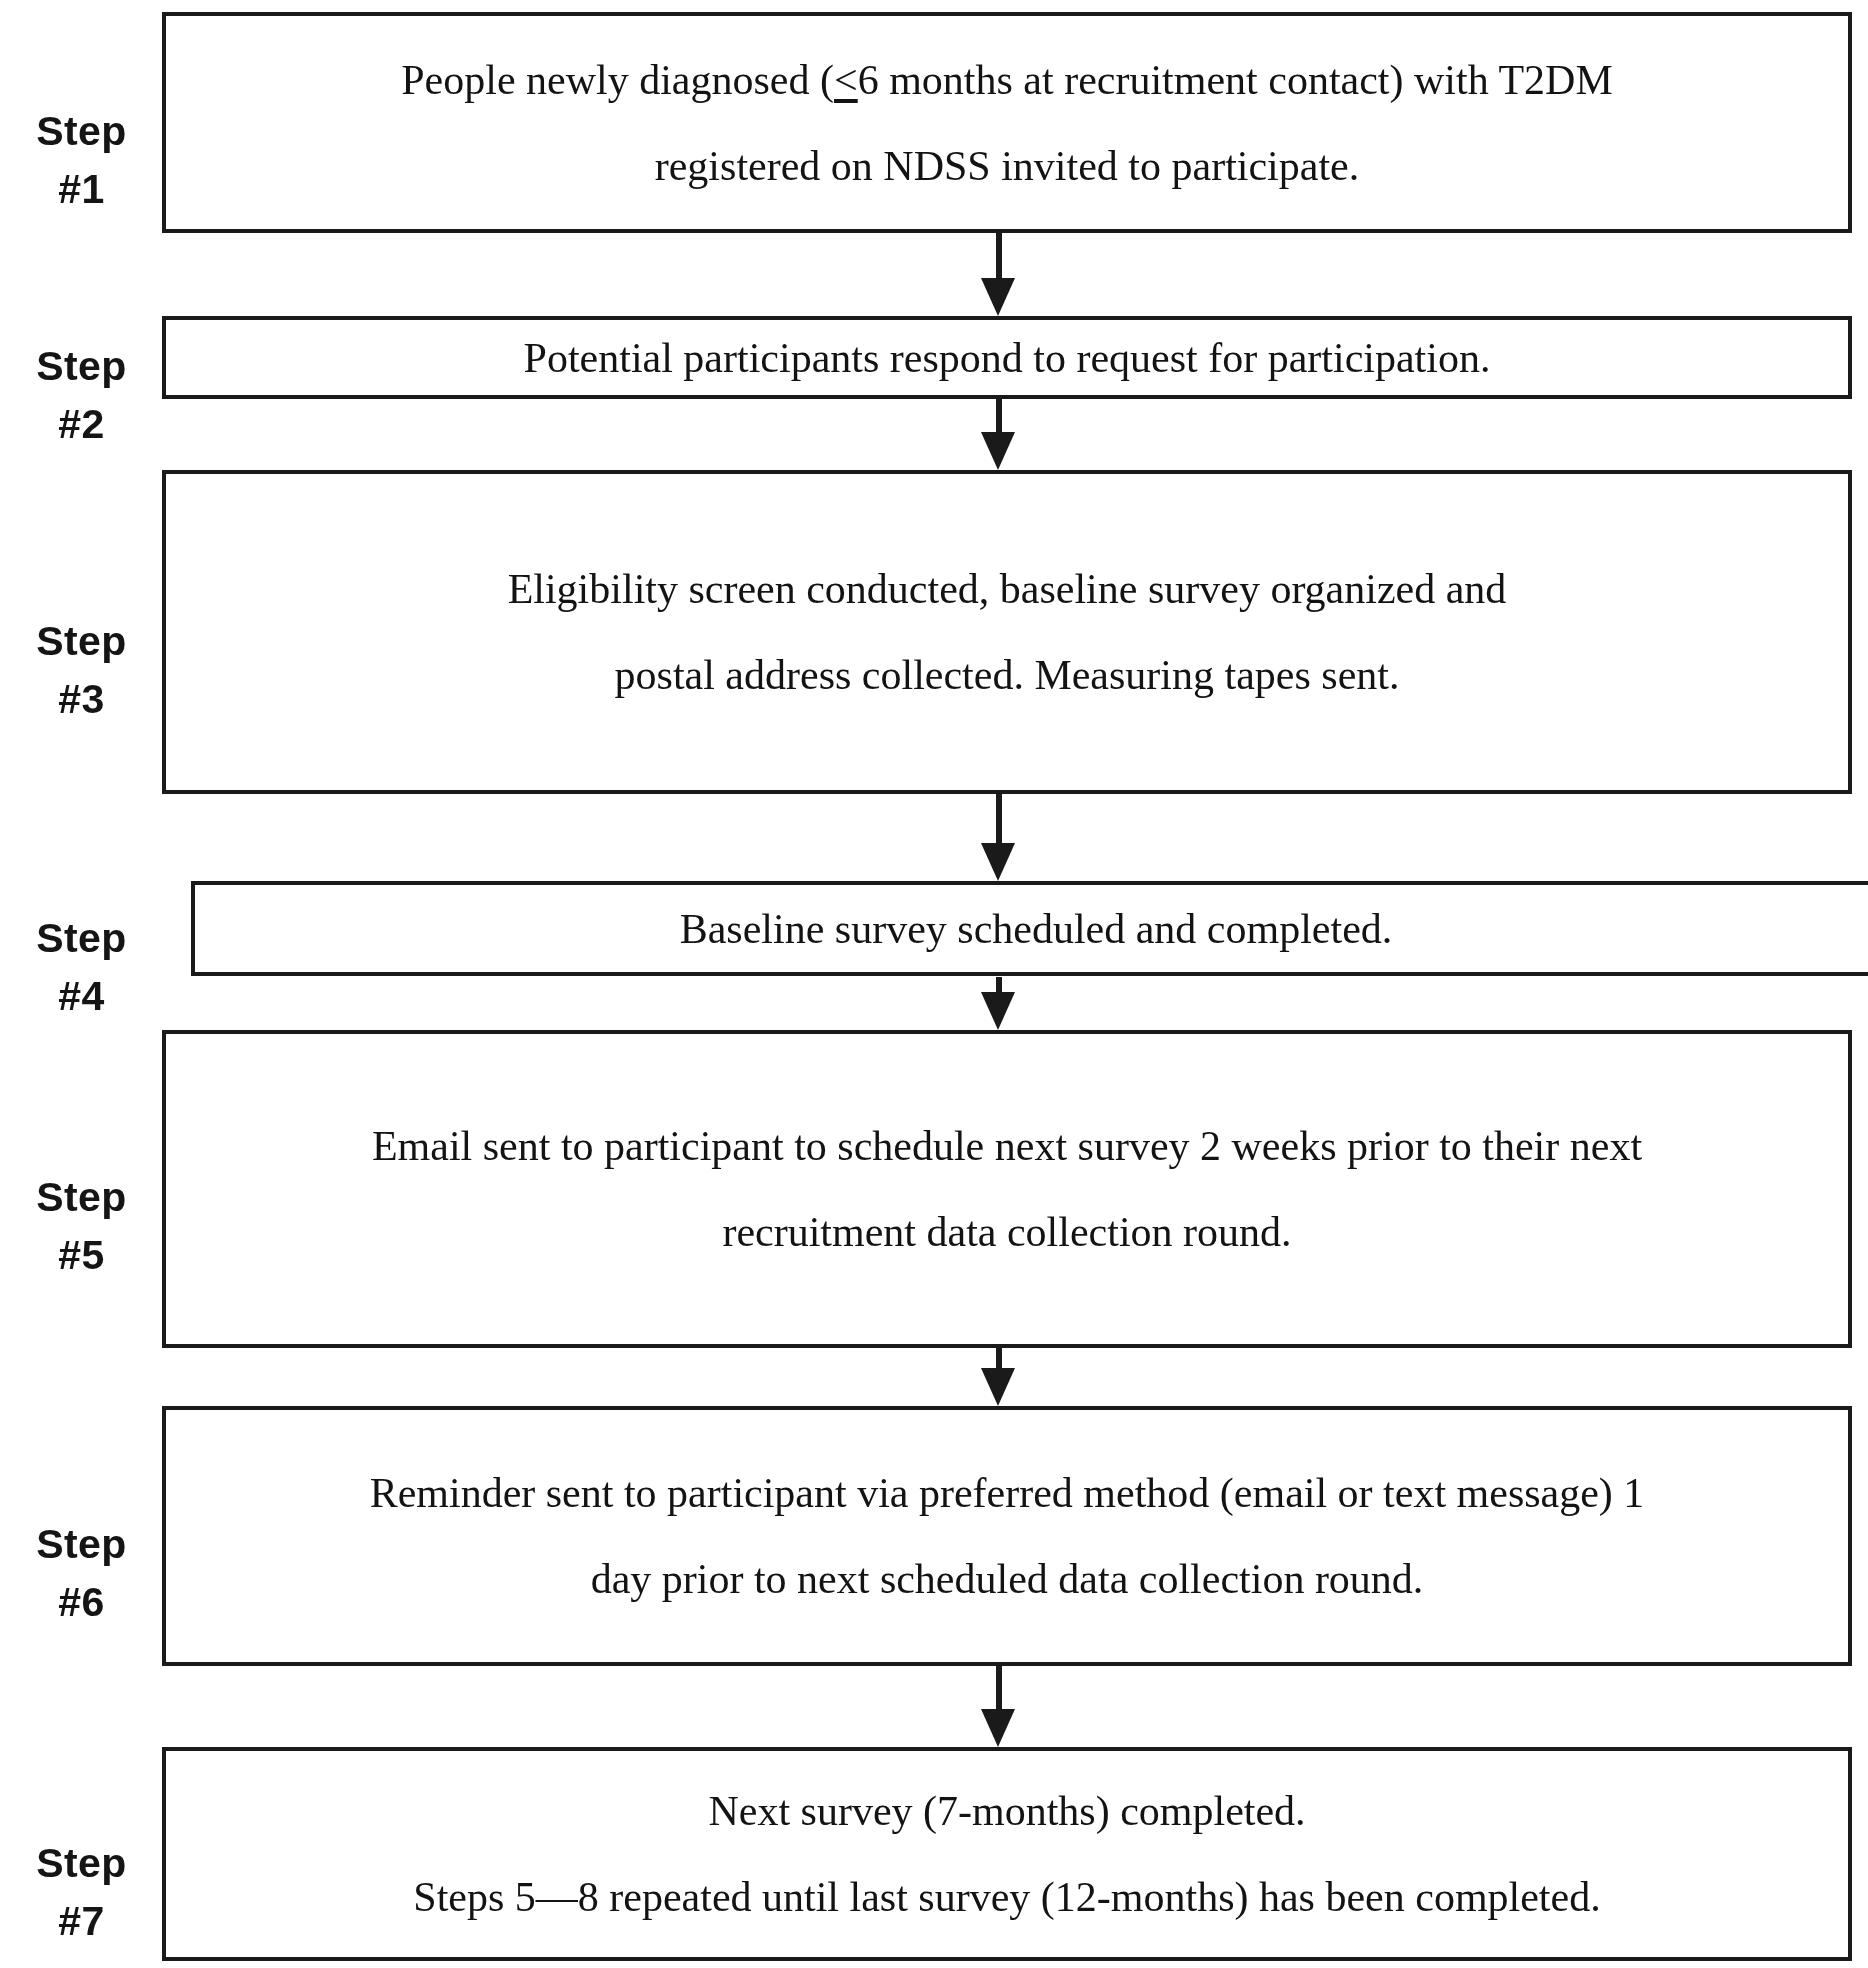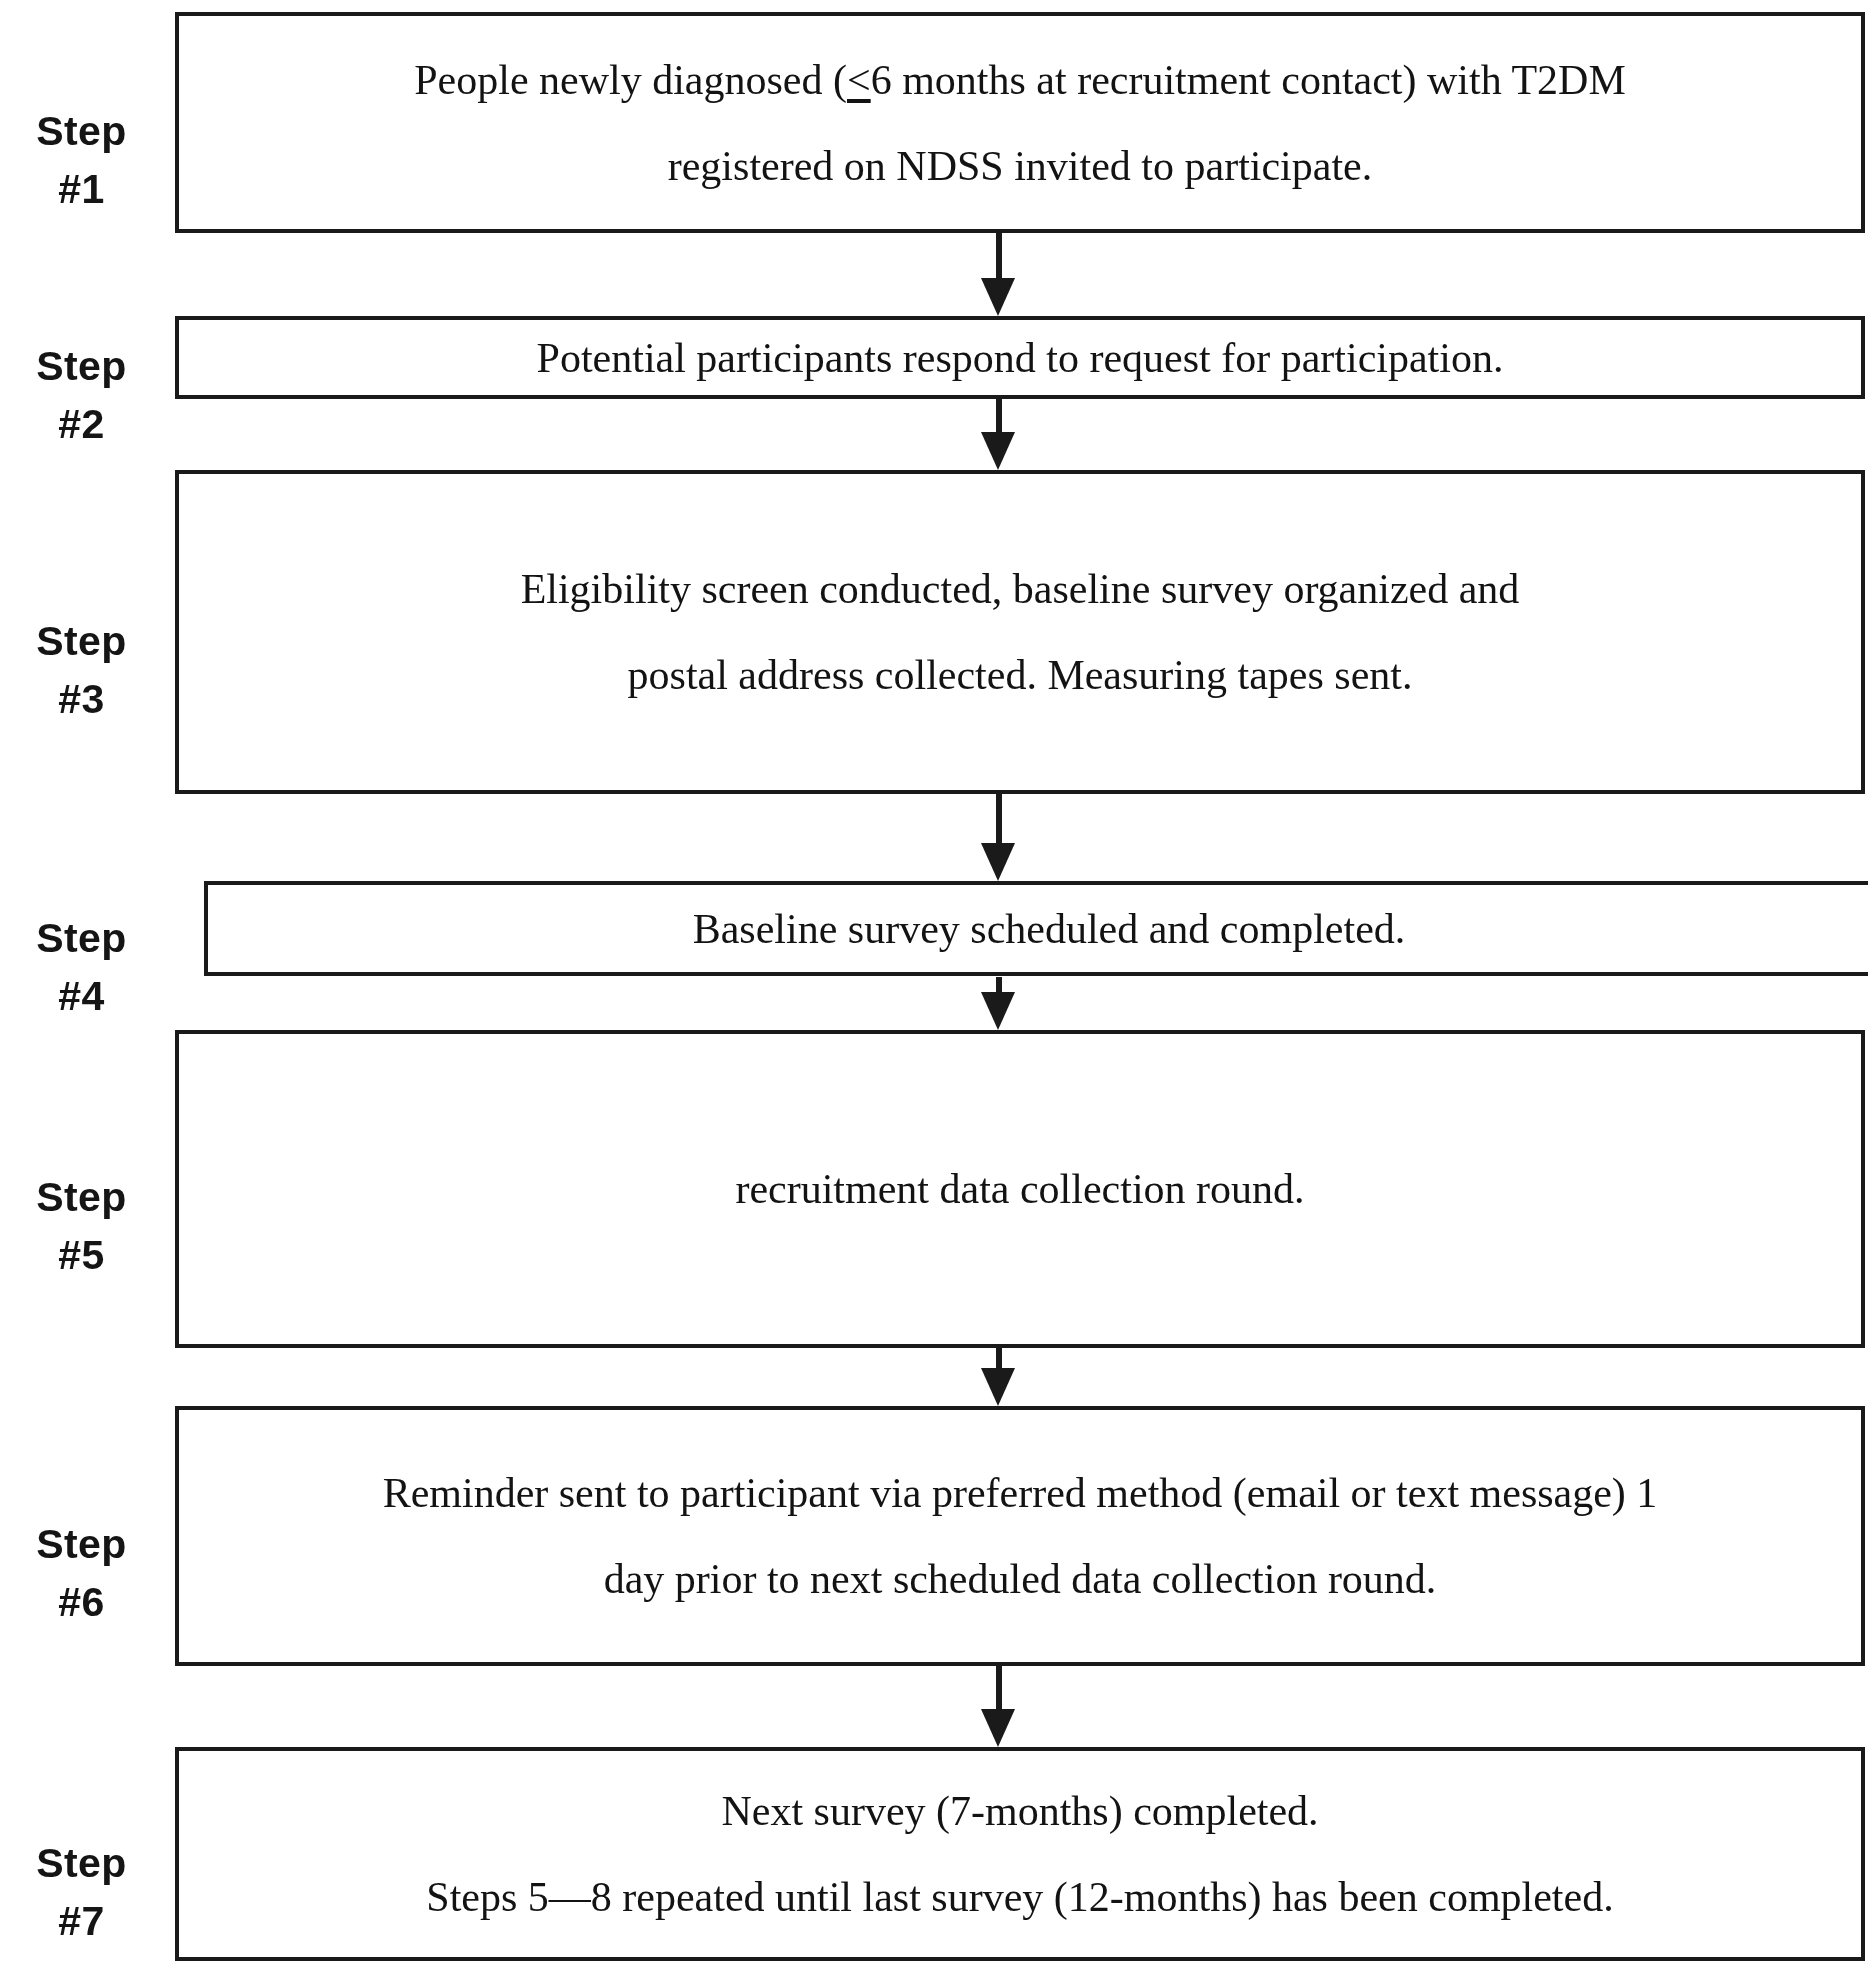--- a/index.html
+++ b/index.html
@@ -26,21 +26,21 @@
     line-height: 1.42;
     color: #151515;
     letter-spacing: 0.4px;
     margin-top: 40px;
   }
   .step-label .step-word { display: block; }
   .step-label .step-num { display: block; }
 
   .flow-box {
     position: absolute;
-    left: 175px;
+    left: 162px;
     width: 1690px;
     box-sizing: border-box;
     border: 4px solid #1a1a1a;
     background: #ffffff;
     display: flex;
     flex-direction: column;
     align-items: center;
     justify-content: center;
   }
   .box-line {
@@ -130,20 +130,21 @@
     </div>
     <div class="arrow" style="top: 977px; height: 53px;">
       <div class="shaft" style="height: 15px;"></div>
       <div class="head" style="top: 15px;"></div>
     </div>
     <div class="step-label" style="top: 1128px;">
       <span class="step-word">Step</span>
       <span class="step-num">#5</span>
     </div>
     <div class="flow-box" style="top: 1030px; height: 318px;">
+      <span class="box-line"><span>Email sent to participant to schedule next survey 2 weeks prior to their next</span></span>
       <span class="box-line"><span>recruitment data collection round.</span></span>
     </div>
     <div class="arrow" style="top: 1348px; height: 58px;">
       <div class="shaft" style="height: 20px;"></div>
       <div class="head" style="top: 20px;"></div>
     </div>
     <div class="step-label" style="top: 1475px;">
       <span class="step-word">Step</span>
       <span class="step-num">#6</span>
     </div>

